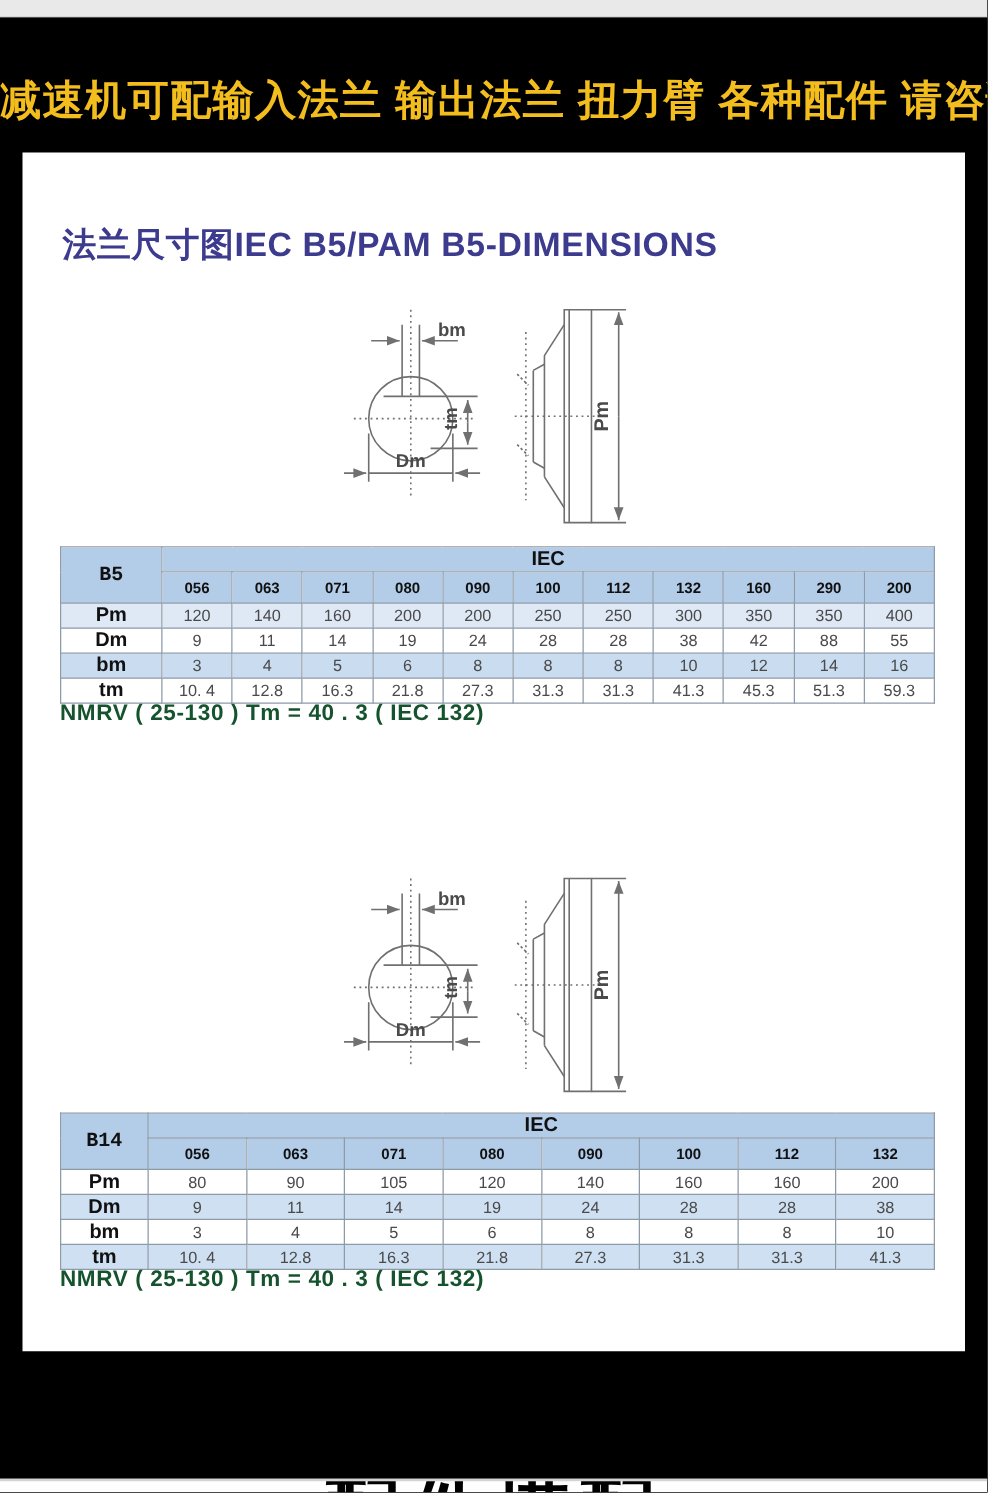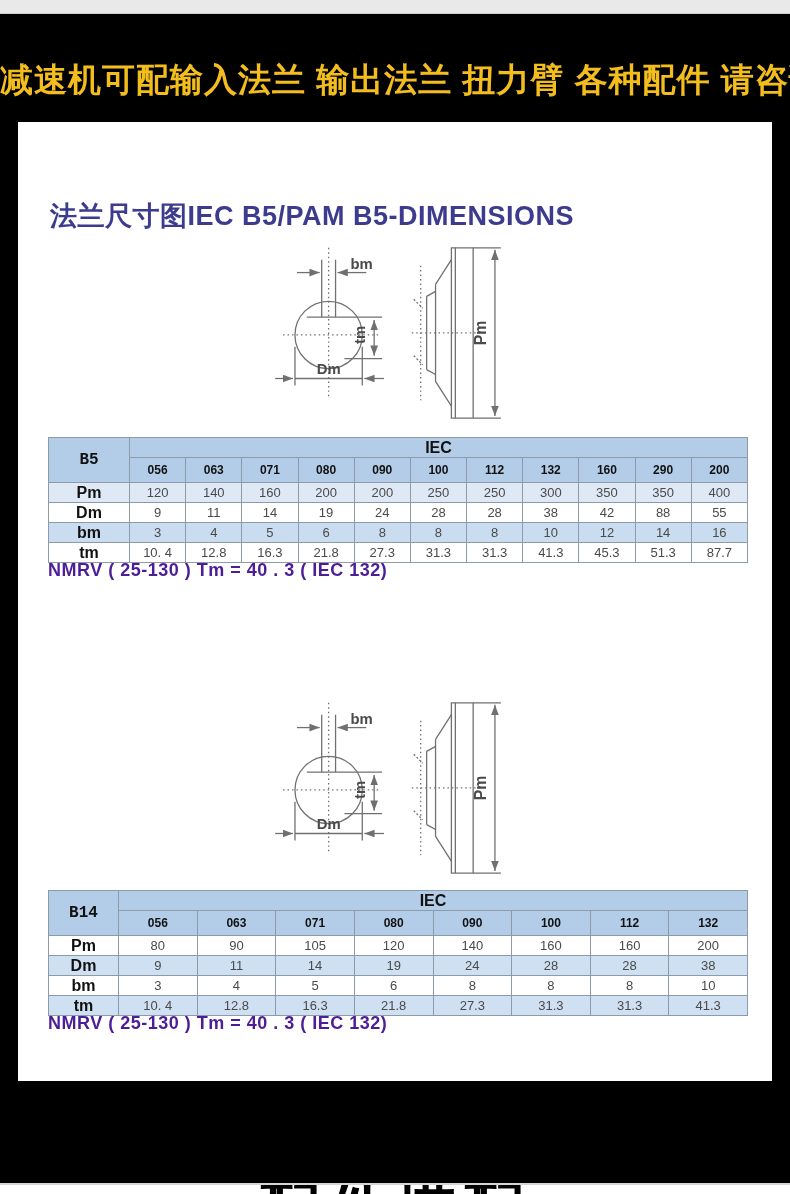--- a/index.html
+++ b/index.html
@@ -5,27 +5,27 @@
   html,body{margin:0;padding:0;background:#000;}
   .page{position:relative;width:790px;height:1194px;background:#000;overflow:hidden;
         font-family:"Liberation Sans",sans-serif;}
   .top-strip{position:absolute;top:0;left:0;width:790px;height:14px;background:#e9e9e9;
         border-bottom:1px solid #cfcfcf;box-sizing:border-box;}
   .banner{position:absolute;top:14px;left:0;width:790px;height:108px;background:#000;}
   .banner-text{position:absolute;top:44px;left:0;width:100%;text-align:center;
         font-size:33px;font-weight:bold;color:#f2bd1d;letter-spacing:1px;white-space:nowrap;}
   .panel{position:absolute;top:122px;left:18px;width:754px;height:959px;background:#ffffff;}
   .sec-title{position:absolute;left:32px;font-size:27px;font-weight:bold;color:#3d3b8e;
-        letter-spacing:0.5px;white-space:nowrap;margin-top:20px;}
+        letter-spacing:0.5px;white-space:nowrap;}
   .title-1{top:56px;}
   .title-2{top:506px;}
   .diagram{position:absolute;left:242px;width:262px;height:198px;}
   .diagram-1{top:108px;}
   .diagram-2{top:563px;}
-  .note{position:absolute;left:30px;font-size:18px;font-weight:bold;color:#4c1d95;
+  .note{position:absolute;left:30px;font-size:18px;font-weight:bold;color:#14532d;
         letter-spacing:0.5px;white-space:nowrap;}
   .note-1{top:438px;}
   .note-2{top:891px;}
   table.dim-table{position:absolute;left:30px;width:700px;border-collapse:collapse;
         table-layout:fixed;border:1px solid #5f6b78;}
   .tbl-1{top:315px;}
   .tbl-2{top:768px;}
   .dim-table th,.dim-table td{border:1px solid #8d9aa8;text-align:center;padding:0;
         overflow:hidden;white-space:nowrap;}
   .dim-table thead th{background:#b3cde9;color:#111;}
@@ -170,21 +170,21 @@
             <td>10. 4</td>
             <td>12.8</td>
             <td>16.3</td>
             <td>21.8</td>
             <td>27.3</td>
             <td>31.3</td>
             <td>31.3</td>
             <td>41.3</td>
             <td>45.3</td>
             <td>51.3</td>
-            <td>87.7</td>
+            <td>59.3</td>
           </tr>
         </tbody>
     </table>
 
     <div class="note note-1">NMRV ( 25-130 ) Tm = 40 . 3 ( IEC 132)</div>
 
 
     <svg class="diagram diagram-2" viewBox="0 0 250 200" width="262" height="198">
       <defs>
         <marker id="ar2" markerWidth="9" markerHeight="7" refX="8" refY="3" orient="auto">

